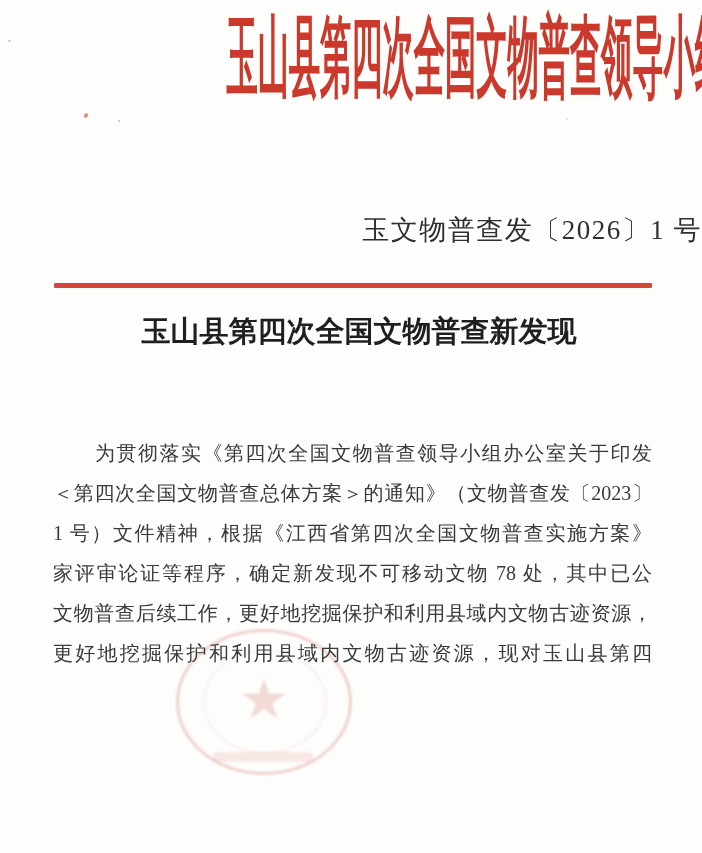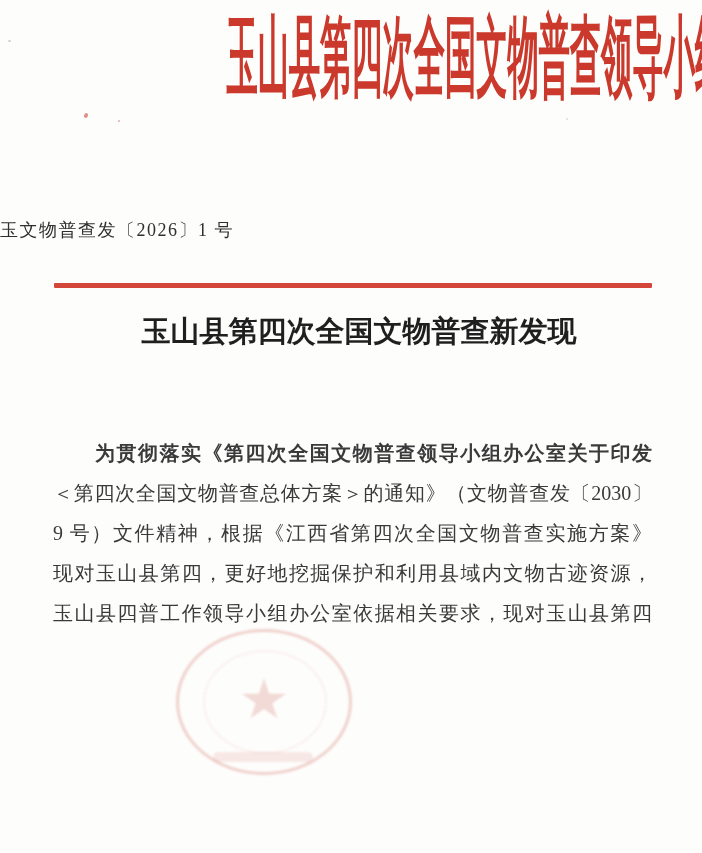--- a/index.html
+++ b/index.html
@@ -29,22 +29,22 @@
     transform-origin: 50% 50%;
     letter-spacing: 0;
   }
 
   
   .doc-number {
     position: absolute;
     top: 216px;
     left: 0;
     right: 0;
-    text-align: left;
-    font-size: 18px;
+    text-align: right;
+    font-size: 27px;
     line-height: 28px;
     letter-spacing: 1.5px;
     color: #2f2f2f;
   }
 
   
   .red-divider {
     position: absolute;
     top: 283px;
     left: 54px;
@@ -77,21 +77,21 @@
     z-index: 2;
     font-size: 20px;
     line-height: 40px;
     color: #3a3a3a;
   }
   .body-line {
     text-align: justify;
     text-align-last: justify;
     word-break: keep-all;
   }
-  .body-line.indent { text-indent: 2.1em; font-weight: bold; }
+  .body-line.indent { text-indent: 2.1em; }
 
   
   .seal-bleed {
     position: absolute;
     left: 176px;
     top: 629px;
     width: 170px;
     height: 140px;
     z-index: 1;
     border: 3px solid rgba(214, 118, 106, 0.38);
@@ -156,19 +156,20 @@
   </div>
 
   <div class="seal-bleed">
     <div class="seal-arc-mark"></div>
     <div class="seal-star"></div>
     <div class="seal-text-blur"></div>
   </div>
 
   <div class="body-text">
     <div class="body-line indent">为贯彻落实《第四次全国文物普查领导小组办公室关于印发</div>
-    <div class="body-line">＜第四次全国文物普查总体方案＞的通知》（文物普查发〔2030〕</div>
-    <div class="body-line">9 号）文件精神，根据《江西省第四次全国文物普查实施方案》</div>
-    <div class="body-line">现对玉山县第四，更好地挖掘保护和利用县域内文物古迹资源，</div>
-    <div class="body-line">玉山县四普工作领导小组办公室依据相关要求，现对玉山县第四</div>
+    <div class="body-line">＜第四次全国文物普查总体方案＞的通知》（文物普查发〔2023〕</div>
+    <div class="body-line">1 号）文件精神，根据《江西省第四次全国文物普查实施方案》</div>
+    <div class="body-line">家评审论证等程序，确定新发现不可移动文物 78 处，其中已公</div>
+    <div class="body-line">文物普查后续工作，更好地挖掘保护和利用县域内文物古迹资源，</div>
+    <div class="body-line">更好地挖掘保护和利用县域内文物古迹资源，现对玉山县第四</div>
   </div>
 
 </div>
 
 </body></html>

